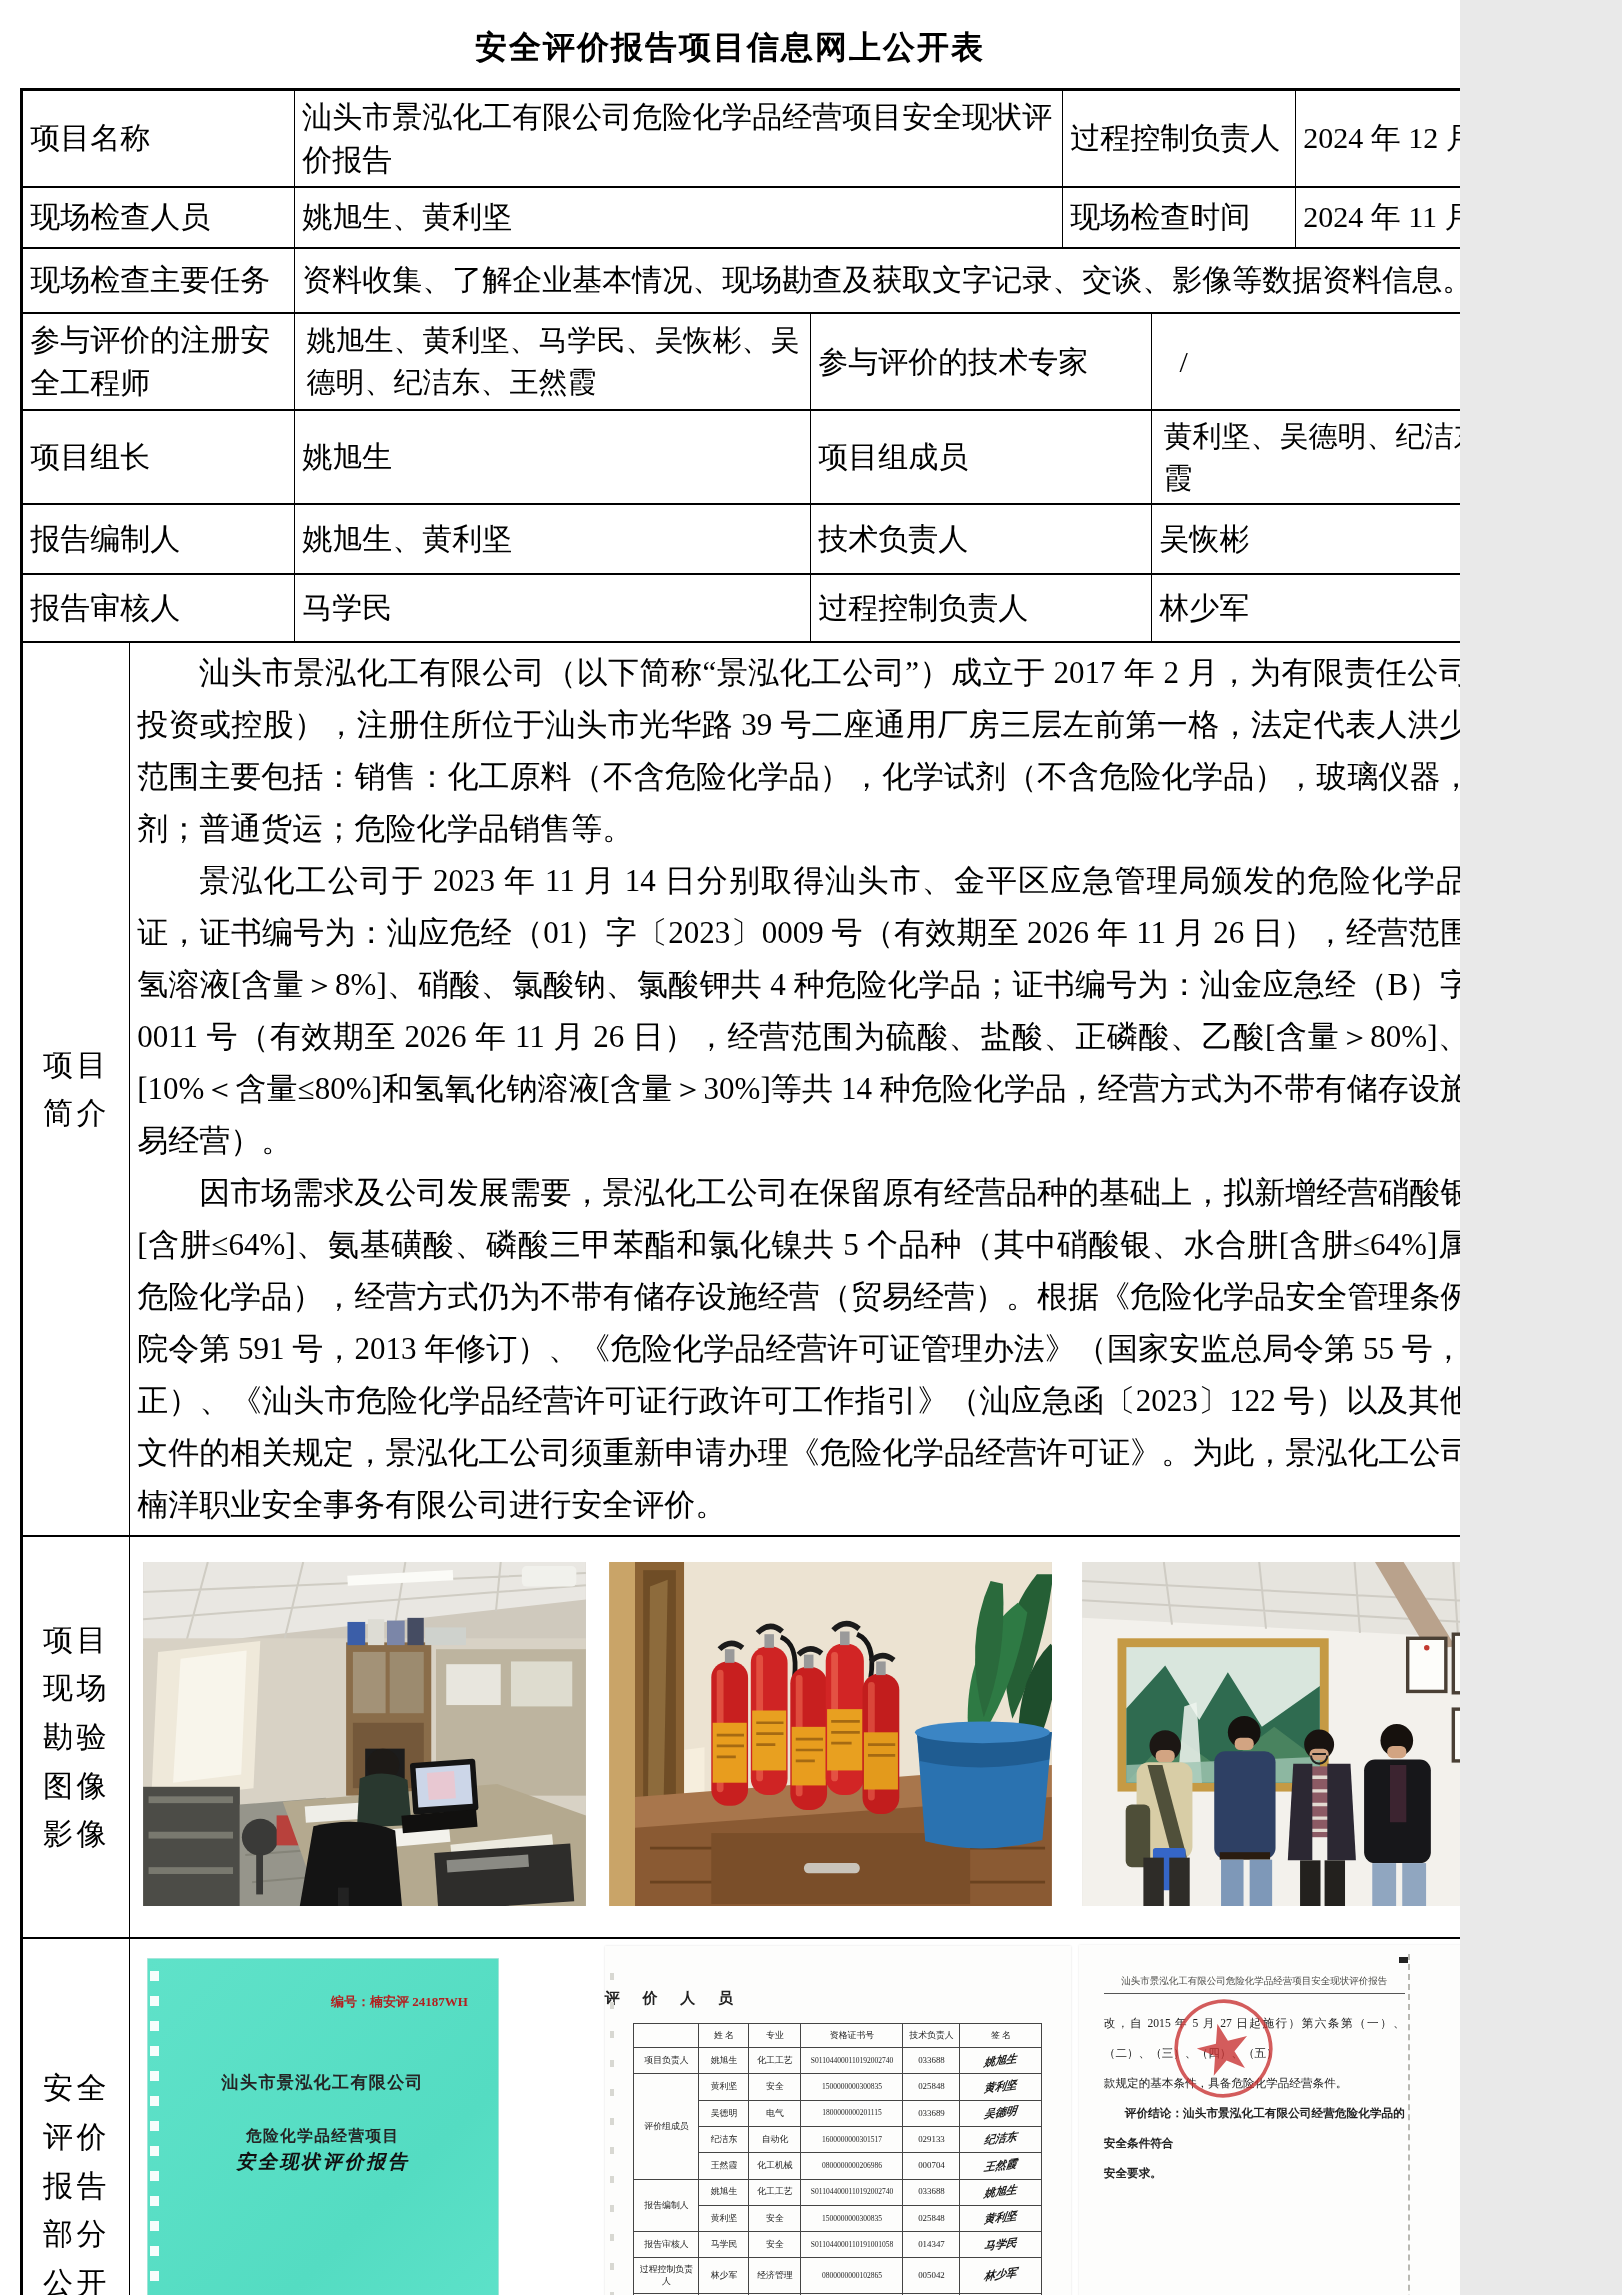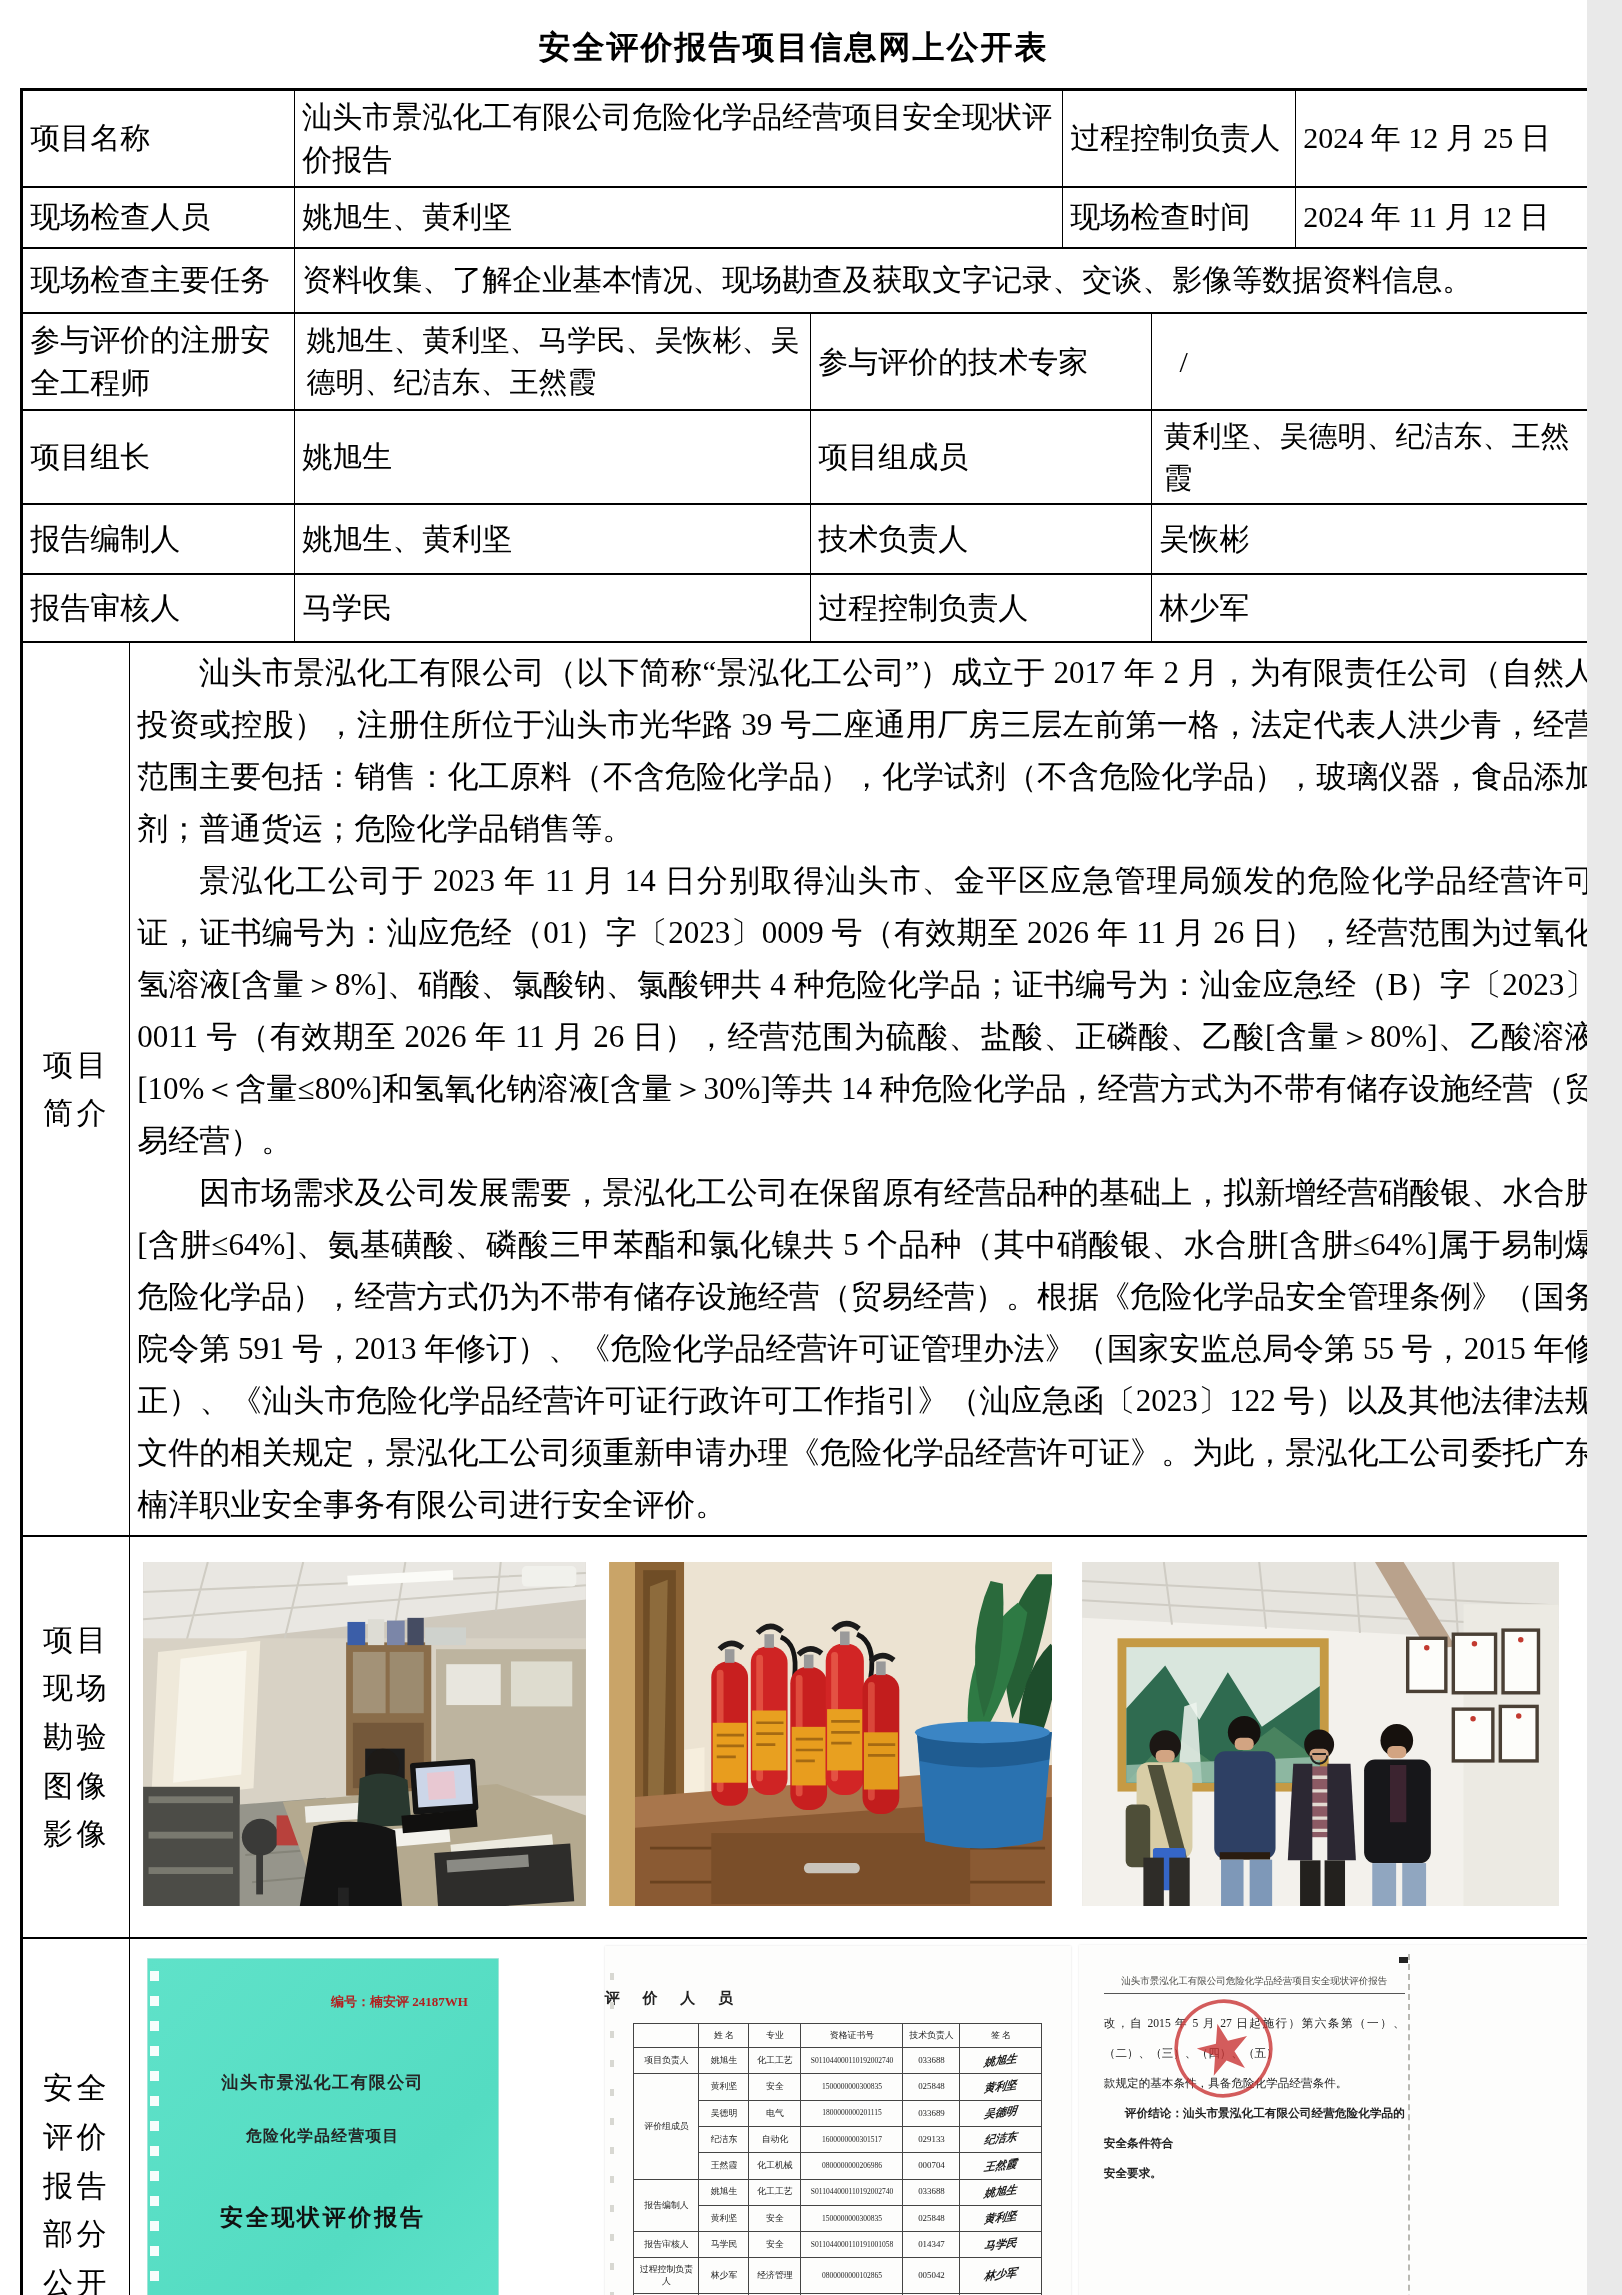--- a/index.html
+++ b/index.html
@@ -1,16 +1,16 @@
 <!DOCTYPE html>
 <html style="font-size:11px"><head>
 <meta charset="utf-8">
 <style>
   html,body{margin:0;padding:0;background:#e9e9e9;}
-  .sheet{width:1587px;height:2295px;background:#ffffff;position:relative;overflow:hidden;
+  .sheet{width:1460px;height:2295px;background:#ffffff;position:relative;overflow:hidden;
          font-family:"Liberation Serif","DejaVu Serif",serif;color:#000;}
   .title{margin:5.5px 0 0 0;height:82px;line-height:82px;text-align:center;
          font-size:32px;font-weight:bold;letter-spacing:2px;}
   table.main{border-collapse:collapse;table-layout:fixed;margin-left:20.4px;width:1582px;
              border:3.4px solid #000;}
   table.main td{border:1.4px solid #000;border-top-width:2px;border-bottom-width:2px;
                 vertical-align:middle;padding:4.1px 6.8px;font-size:30px;line-height:1.45;}
   td.lbl{padding-left:17.7px;}
   td.val{padding-left:16.4px;padding-right:6.8px;}
   td.lbl2{padding-left:13.6px;}
@@ -26,21 +26,21 @@
   .docRow{display:flex;align-items:flex-start;padding:0;height:100%;}
   .docpage{position:relative;background:#fff;}
   
   .cover{width:354px;height:517px;margin:19px 0 0 16.4px;background:linear-gradient(135deg,#5fe2c9 0%,#54dcc2 55%,#63e6ce 100%);
          box-shadow:0 0 0 0.7px #bfe8df inset;display:flex;flex-direction:column;align-items:center;}
   .holes{position:absolute;left:3.4px;top:12.3px;bottom:12.3px;width:8.9px;
          background:repeating-linear-gradient(180deg,#ffffff 0 10.2px,rgba(255,255,255,0) 10.2px 25px);opacity:.95;}
   .cover .code{align-self:flex-end;margin:35px 31px 0 0;font-size:13px;color:#b32020;font-weight:bold;}
   .cover .l1{margin-top:59px;font-size:17px;font-weight:bold;color:#252525;letter-spacing:1.4px;}
   .cover .l2{margin-top:29px;font-size:15.7px;font-weight:bold;color:#252525;letter-spacing:1.4px;}
-  .cover .l3{margin-top:53px;font-size:23px;font-weight:bold;color:#111;letter-spacing:2.7px;}
+  .cover .l3{font-size:19px;font-weight:bold;color:#111;letter-spacing:2.7px;font-style:italic;}
   .stamp{position:absolute;opacity:.78;transform:rotate(-14deg);}
   
   .staff{width:469px;height:533px;margin:6.8px 0 0 106px;background:#fdfdfc;box-shadow:0 0 2px rgba(0,0,0,.12);}
   .staff .dashes{position:absolute;left:5.5px;top:27px;bottom:27px;width:4.1px;
         background:repeating-linear-gradient(180deg,#d8d8d2 0 6.8px,rgba(0,0,0,0) 6.8px 29px);}
   .staff h3{margin:42px 0 13.6px 0;text-align:left;font-size:15px;font-weight:bold;letter-spacing:9.5px;color:#222;}
   table.stf{border-collapse:collapse;margin:0 auto;width:409px;table-layout:fixed;}
   table.stf td,table.stf th{border:1px solid #444;font-weight:normal;font-size:8.9px;color:#222;
         text-align:center;vertical-align:middle;padding:5.5px 1.4px;line-height:1.3;}
   table.stf .cert{font-size:7.5px;word-break:break-all;}

